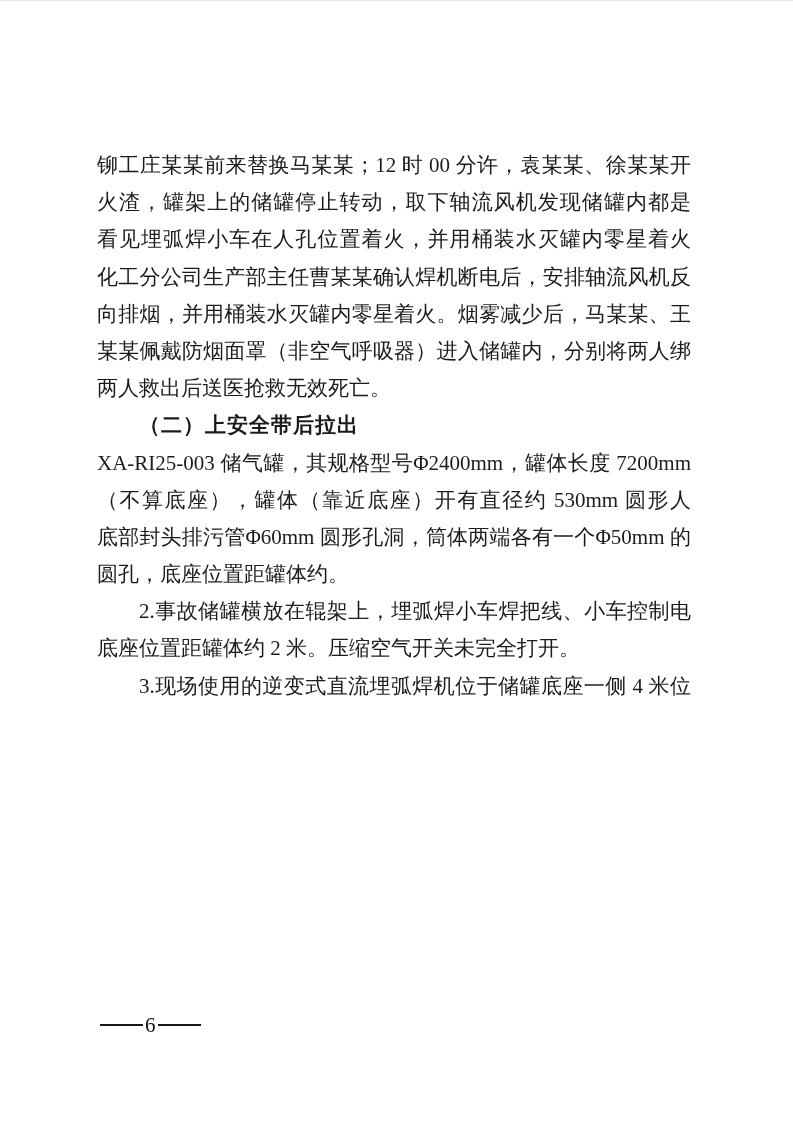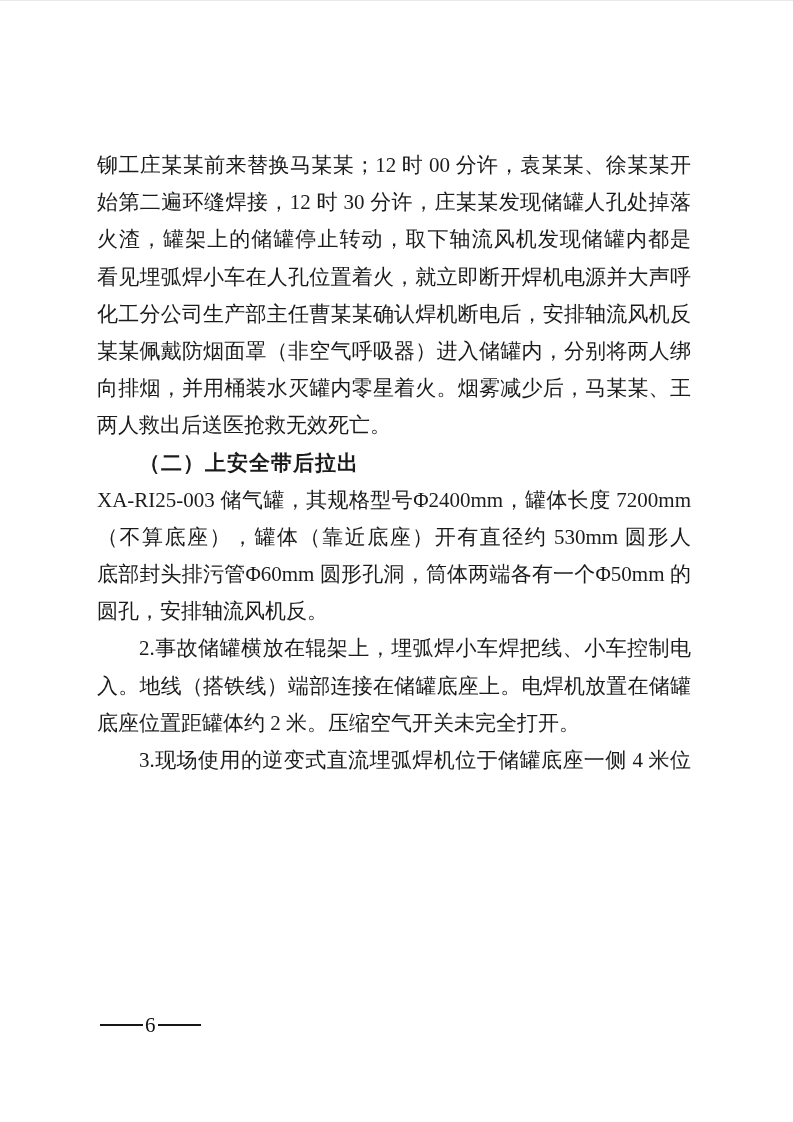--- a/index.html
+++ b/index.html
@@ -65,34 +65,32 @@
   }
 </style>
 </head>
 <body>
 
 <div class="page">
   <div class="scan-edge"></div>
 
   <div class="text-block">
     <div class="line">铆工庄某某前来替换马某某；12 时 00 分许，袁某某、徐某某开</div>
-    <div class="line">始第二遍环缝焊接，12 时 30 分许，庄某某发现储罐人孔处掉落</div>
     <div class="line">火渣，罐架上的储罐停止转动，取下轴流风机发现储罐内都是烟，</div>
-    <div class="line">看见埋弧焊小车在人孔位置着火，就立即断开焊机电源并大声呼</div>
+    <div class="line">看见埋弧焊小车在人孔位置着火，并用桶装水灭罐内零星着火</div>
     <div class="line">化工分公司生产部主任曹某某确认焊机断电后，安排轴流风机反</div>
+    <div class="line">向排烟，并用桶装水灭罐内零星着火。烟雾减少后，马某某、王</div>
     <div class="line">某某佩戴防烟面罩（非空气呼吸器）进入储罐内，分别将两人绑</div>
-    <div class="line">向排烟，并用桶装水灭罐内零星着火。烟雾减少后，马某某、王</div>
     <div class="line last">两人救出后送医抢救无效死亡。</div>
     <div class="line heading last indent">（二）上安全带后拉出</div>
     <div class="line">XA-RI25-003 储气罐，其规格型号Φ2400mm，罐体长度 7200mm</div>
     <div class="line">（不算底座），罐体（靠近底座）开有直径约 530mm 圆形人孔，</div>
     <div class="line">底部封头排污管Φ60mm 圆形孔洞，筒体两端各有一个Φ50mm 的</div>
-    <div class="line last">圆孔，安排轴流风机反。</div>
+    <div class="line last">圆孔，底座位置距罐体约。</div>
     <div class="line indent">2.事故储罐横放在辊架上，埋弧焊小车焊把线、小车控制电</div>
-    <div class="line">入。地线（搭铁线）端部连接在储罐底座上。电焊机放置在储罐</div>
     <div class="line last">底座位置距罐体约 2 米。压缩空气开关未完全打开。</div>
     <div class="line indent">3.现场使用的逆变式直流埋弧焊机位于储罐底座一侧 4 米位</div>
   </div>
 
   <div class="page-number">
     <span class="pn-dash"></span>
     <span class="pn-num">6</span>
     <span class="pn-dash"></span>
   </div>
 </div>

